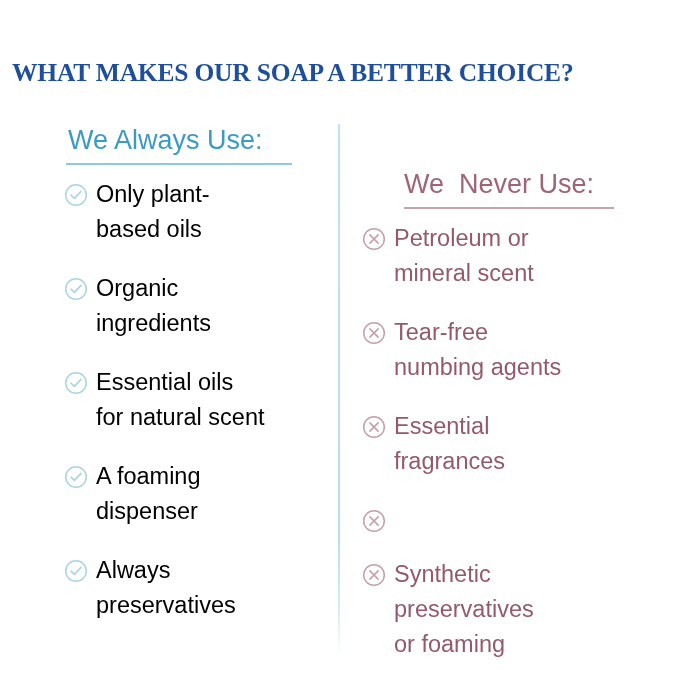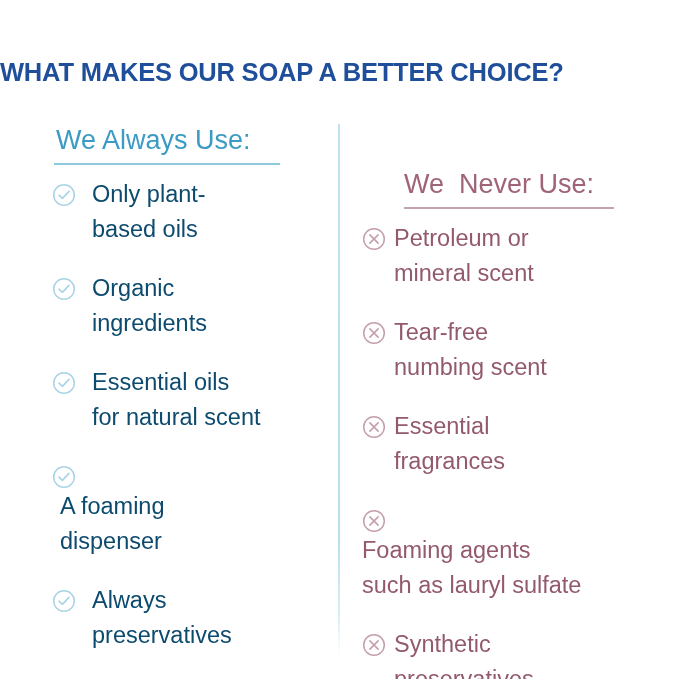--- a/index.html
+++ b/index.html
@@ -20,45 +20,46 @@
     background: #ffffff;
   }
 
   
   .page-title {
     position: absolute;
     top: 58px;
     left: 0;
     width: 547px;
     text-align: center;
-    font-family: Liberation Sans, sans-serif;
+    font-family: Liberation Serif, serif;
     font-weight: bold;
     font-size: 25.5px;
     letter-spacing: -0.2px;
     color: #1f4e9b;
     white-space: nowrap;
+    padding-left: 12px;
   }
 
   
   .column-divider {
     position: absolute;
     left: 338px;
     top: 124px;
     width: 2px;
     height: 532px;
     background: linear-gradient(to bottom,
                 #bfe2ef 0%, #b6dfee 78%, #d7eef6 92%, #ffffff 100%);
   }
 
   
   .column {
     position: absolute;
     top: 124px;
   }
-  .column.left  { left: 52px;  width: 270px; }
+  .column.left  { left: 64px;  width: 270px; }
   .column.right { left: 362px; width: 300px; margin-top: 44px; }
 
   .column-header {
     font-family: "Liberation Sans", sans-serif;
     font-weight: normal;
     font-size: 27px;
     line-height: 32px;
     white-space: pre;
     padding-bottom: 5px;
   }
@@ -92,28 +93,28 @@
     margin-right: 8px;
   }
   .item-icon svg { display: block; width: 24px; height: 24px; }
 
   .item-text {
     font-family: "Liberation Sans", sans-serif;
     font-size: 23.5px;
     line-height: 35px;
     white-space: pre-line;
   }
-  .column.left  .item-text { color: #0c4a6e; margin-left: 8px; }
+  .column.left  .item-text { color: #000000; }
   .column.right .item-text { color: #93596c; }
 
   
   .column .item-list .list-item:nth-child(1) { margin-top: 0px; }
   .column .item-list .list-item:nth-child(2) { margin-top: 24px; }
   .column .item-list .list-item:nth-child(3) { margin-top: 24px; }
-  .column .item-list .list-item:nth-child(4) { margin-top: 24px; flex-direction: column; }
+  .column .item-list .list-item:nth-child(4) { margin-top: 24px; }
   .column .item-list .list-item:nth-child(5) { margin-top: 24px; }
 </style>
 </head>
 <body>
 
 <div id="page">
 
   <div class="page-title">WHAT MAKES OUR SOAP A BETTER CHOICE?</div>
 
   <div class="column-divider"></div>
@@ -190,41 +191,39 @@
 mineral scent</span>
       </li>
       <li class="list-item">
         <span class="item-icon">
           <svg viewBox="0 0 24 24">
               <circle cx="12" cy="12" r="10.3" fill="none" stroke="#c4a0ae" stroke-width="1.5"></circle>
               <path d="M7.9 7.9 L16.1 16.1 M16.1 7.9 L7.9 16.1" fill="none" stroke="#c4a0ae" stroke-width="1.6" stroke-linecap="round"></path>
             </svg>
         </span>
         <span class="item-text">Tear-free
-numbing scent</span>
+numbing agents</span>
       </li>
       <li class="list-item">
         <span class="item-icon">
           <svg viewBox="0 0 24 24">
               <circle cx="12" cy="12" r="10.3" fill="none" stroke="#c4a0ae" stroke-width="1.5"></circle>
               <path d="M7.9 7.9 L16.1 16.1 M16.1 7.9 L7.9 16.1" fill="none" stroke="#c4a0ae" stroke-width="1.6" stroke-linecap="round"></path>
             </svg>
         </span>
         <span class="item-text">Essential
 fragrances</span>
       </li>
       <li class="list-item">
         <span class="item-icon">
           <svg viewBox="0 0 24 24">
               <circle cx="12" cy="12" r="10.3" fill="none" stroke="#c4a0ae" stroke-width="1.5"></circle>
               <path d="M7.9 7.9 L16.1 16.1 M16.1 7.9 L7.9 16.1" fill="none" stroke="#c4a0ae" stroke-width="1.6" stroke-linecap="round"></path>
             </svg>
         </span>
-        <span class="item-text">Foaming agents
-such as lauryl sulfate</span>
       </li>
       <li class="list-item">
         <span class="item-icon">
           <svg viewBox="0 0 24 24">
               <circle cx="12" cy="12" r="10.3" fill="none" stroke="#c4a0ae" stroke-width="1.5"></circle>
               <path d="M7.9 7.9 L16.1 16.1 M16.1 7.9 L7.9 16.1" fill="none" stroke="#c4a0ae" stroke-width="1.6" stroke-linecap="round"></path>
             </svg>
         </span>
         <span class="item-text">Synthetic
 preservatives

